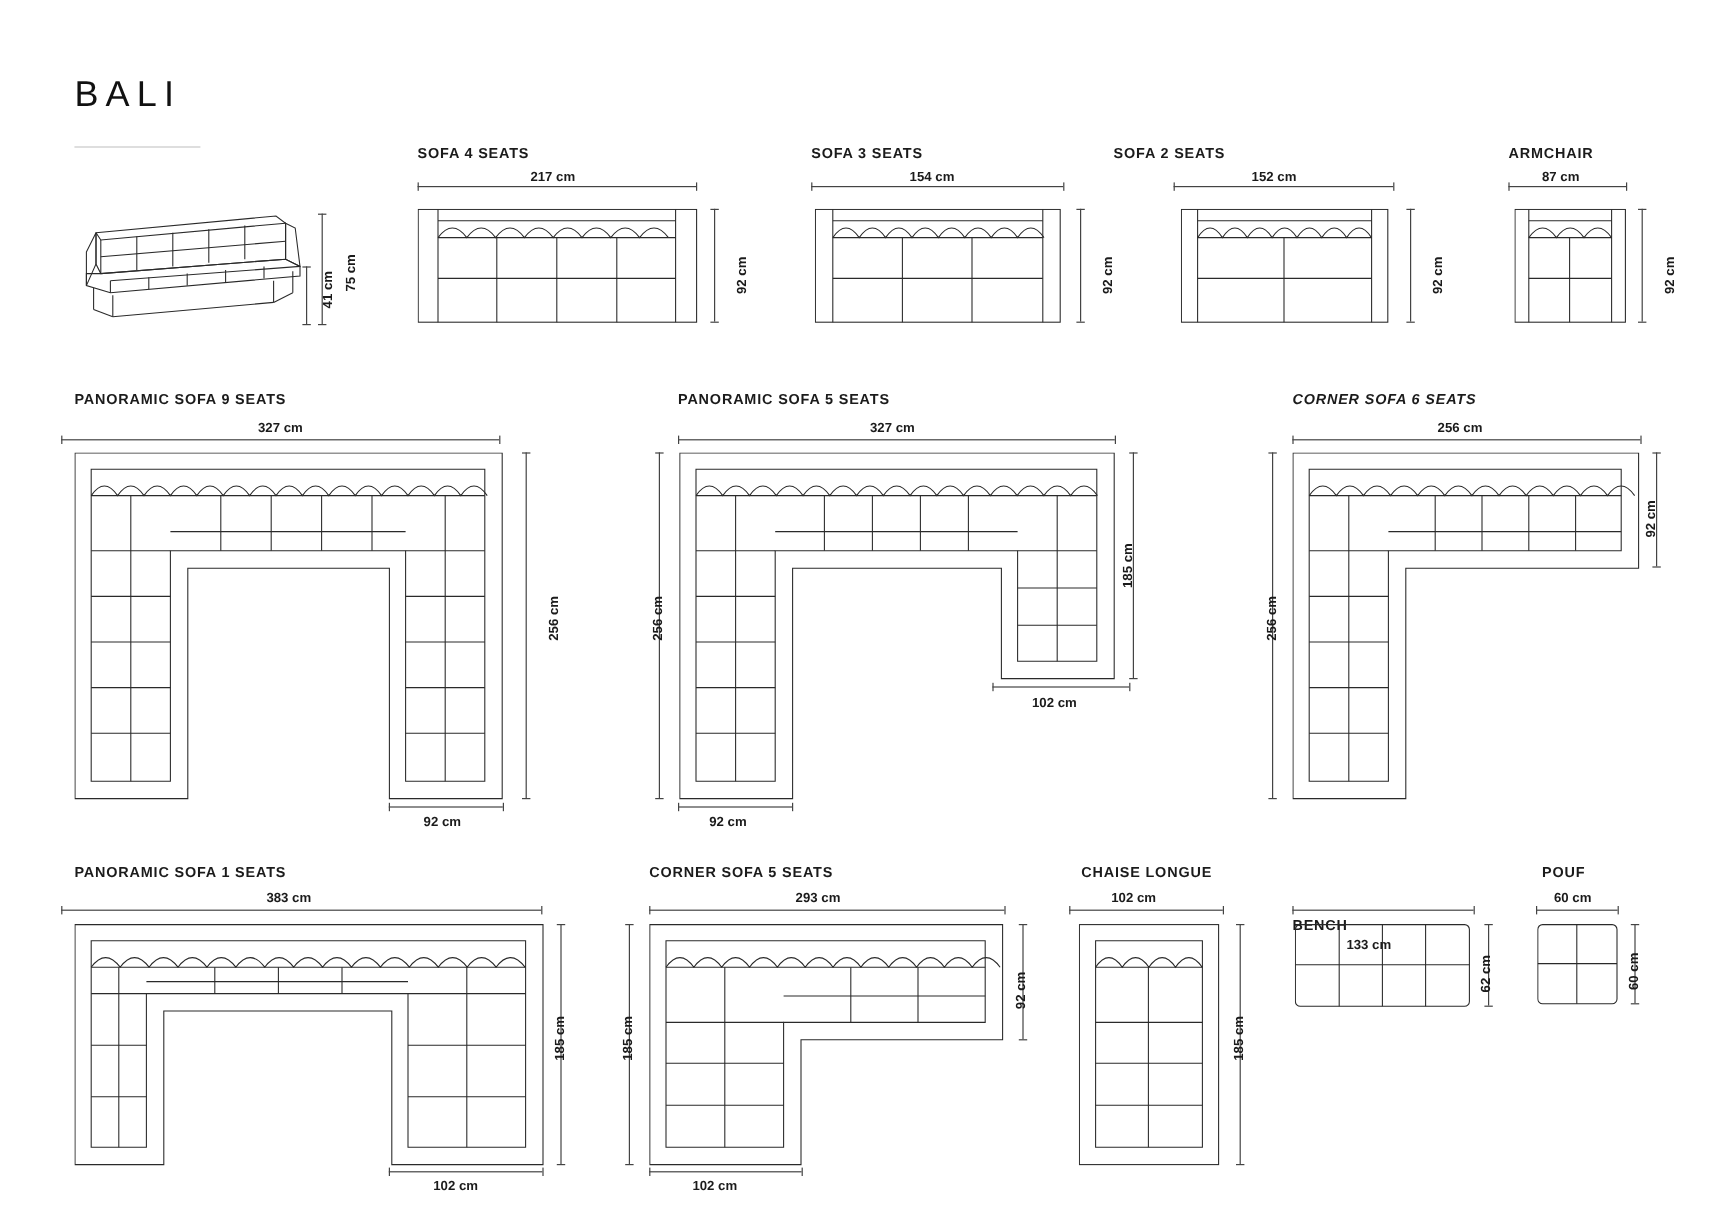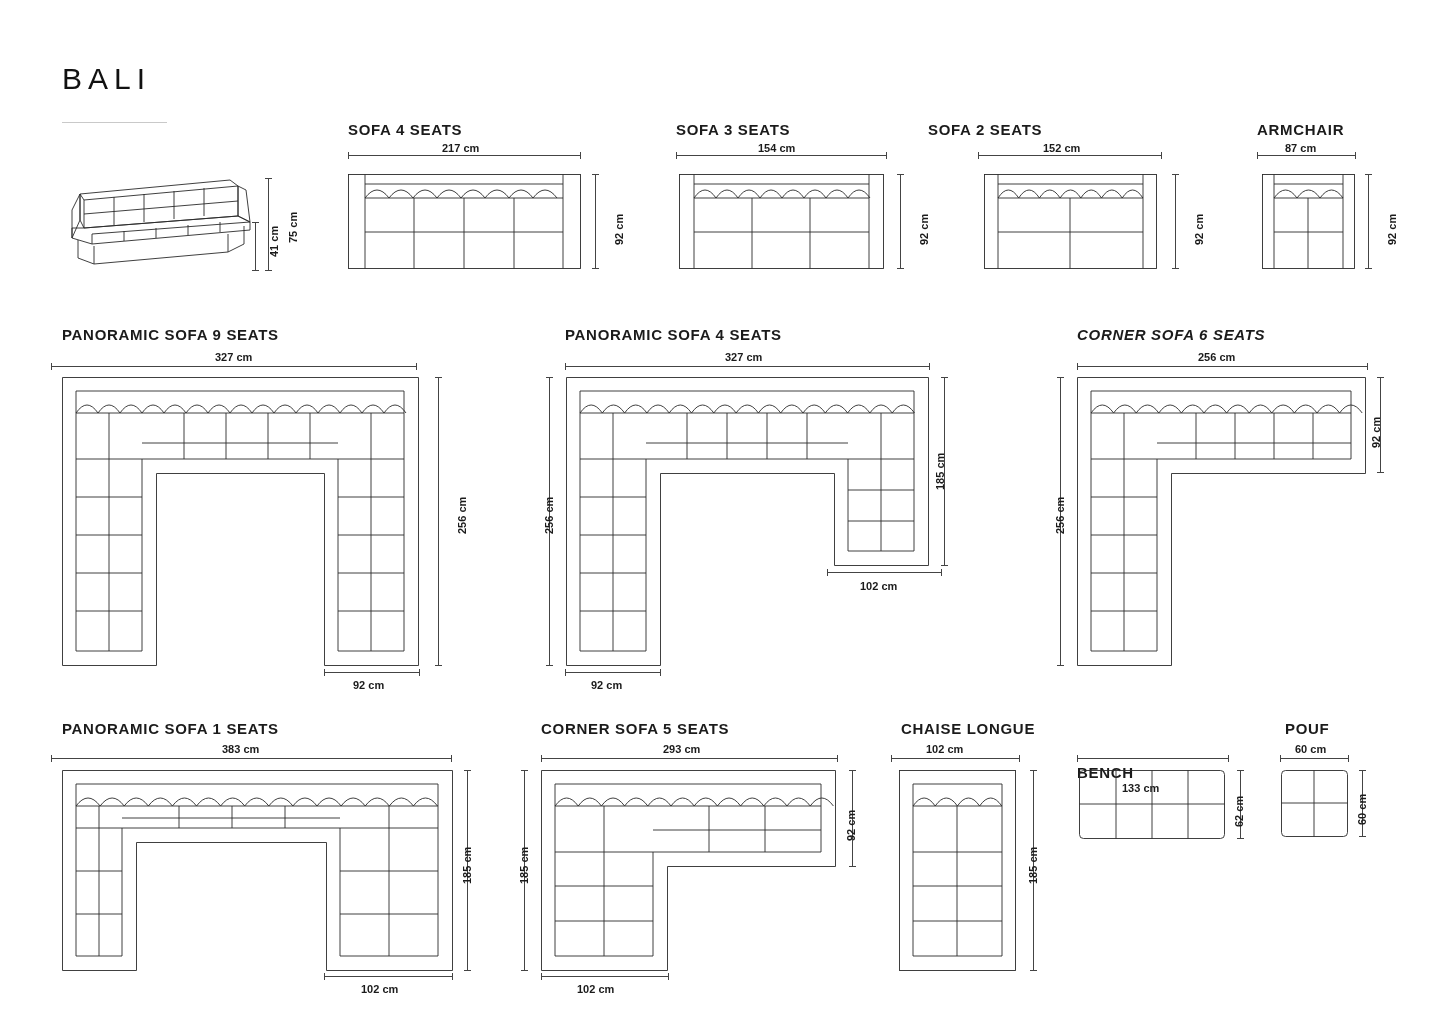--- a/index.html
+++ b/index.html
@@ -34,21 +34,21 @@
     position: absolute;
     left: 62px;
     top: 122px;
     width: 105px;
     height: 1px;
     background: #c9c9c9;
   }
   
   .item-label {
     position: absolute;
-    font-size: 15px;
+    font-size: 12px;
     letter-spacing: 0.7px;
     font-weight: 700;
     color: #1b1b1b;
     white-space: nowrap;
   }
   
   .dim {
     position: absolute;
     font-size: 11px;
     font-weight: 700;
@@ -290,21 +290,21 @@
         <line x1="309" y1="36" x2="309" y2="274"></line>
         <line x1="276" y1="82" x2="342" y2="82"></line>
         <line x1="276" y1="120" x2="342" y2="120"></line>
         <line x1="276" y1="158" x2="342" y2="158"></line>
         <line x1="276" y1="196" x2="342" y2="196"></line>
         <line x1="276" y1="234" x2="342" y2="234"></line>
       </g>
     </svg>
   </div>
 
-  <div class="item-label" style="left:565px; top:326px;">PANORAMIC SOFA 4 SEATS</div>
+  <div class="item-label" style="left:565px; top:326px;">PANORAMIC SOFA 5 SEATS</div>
   <div class="hline" style="left:565px; top:366px; width:364px;"></div>
   <div class="tick-v" style="left:565px; top:363px;"></div>
   <div class="tick-v" style="left:929px; top:363px;"></div>
   <div class="dim" style="left:725px; top:351px;">327 cm</div>
   <div class="vline" style="left:549px; top:377px; height:288px;"></div>
   <div class="tick-h" style="left:546px; top:377px;"></div>
   <div class="tick-h" style="left:546px; top:665px;"></div>
   <div class="dim dim-v" style="left:543px; top:534px;">256 cm</div>
   <div class="vline" style="left:944px; top:377px; height:188px;"></div>
   <div class="tick-h" style="left:941px; top:377px;"></div>

